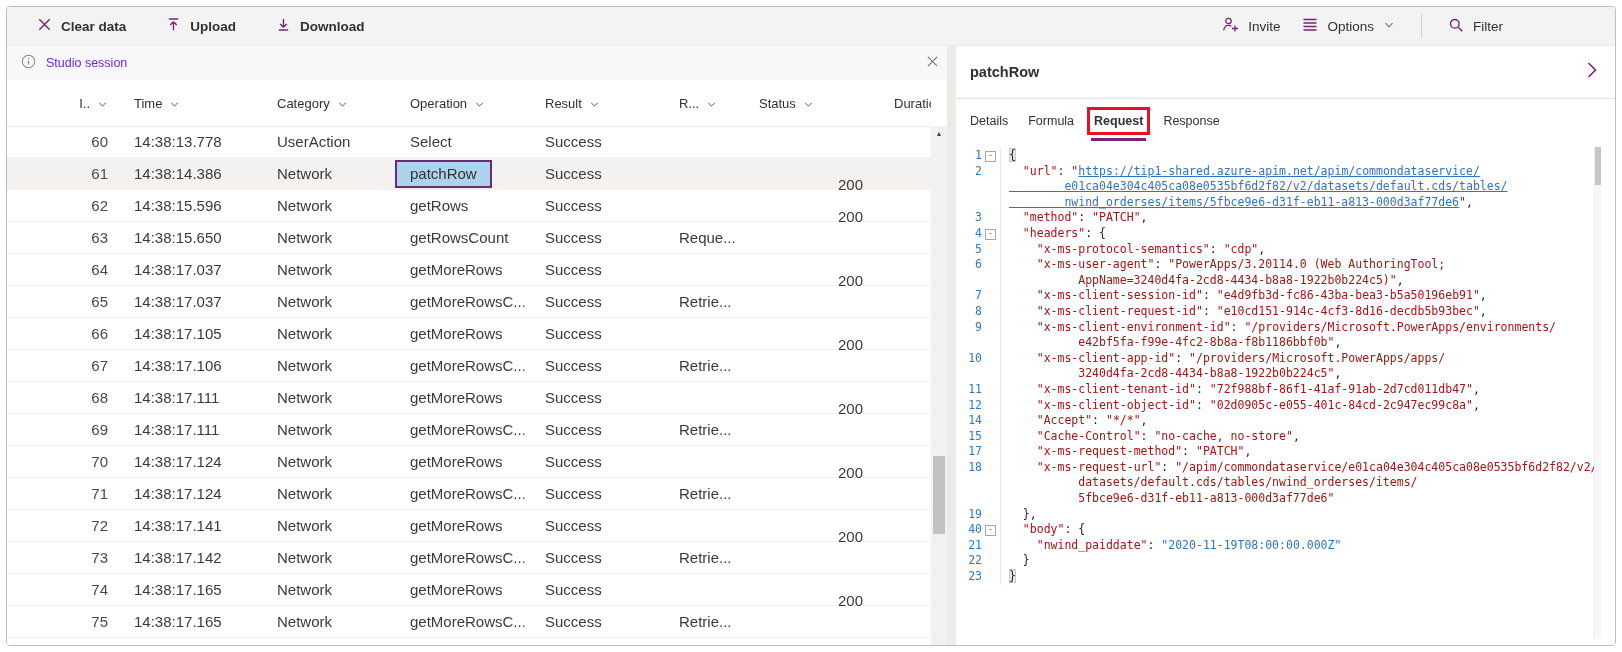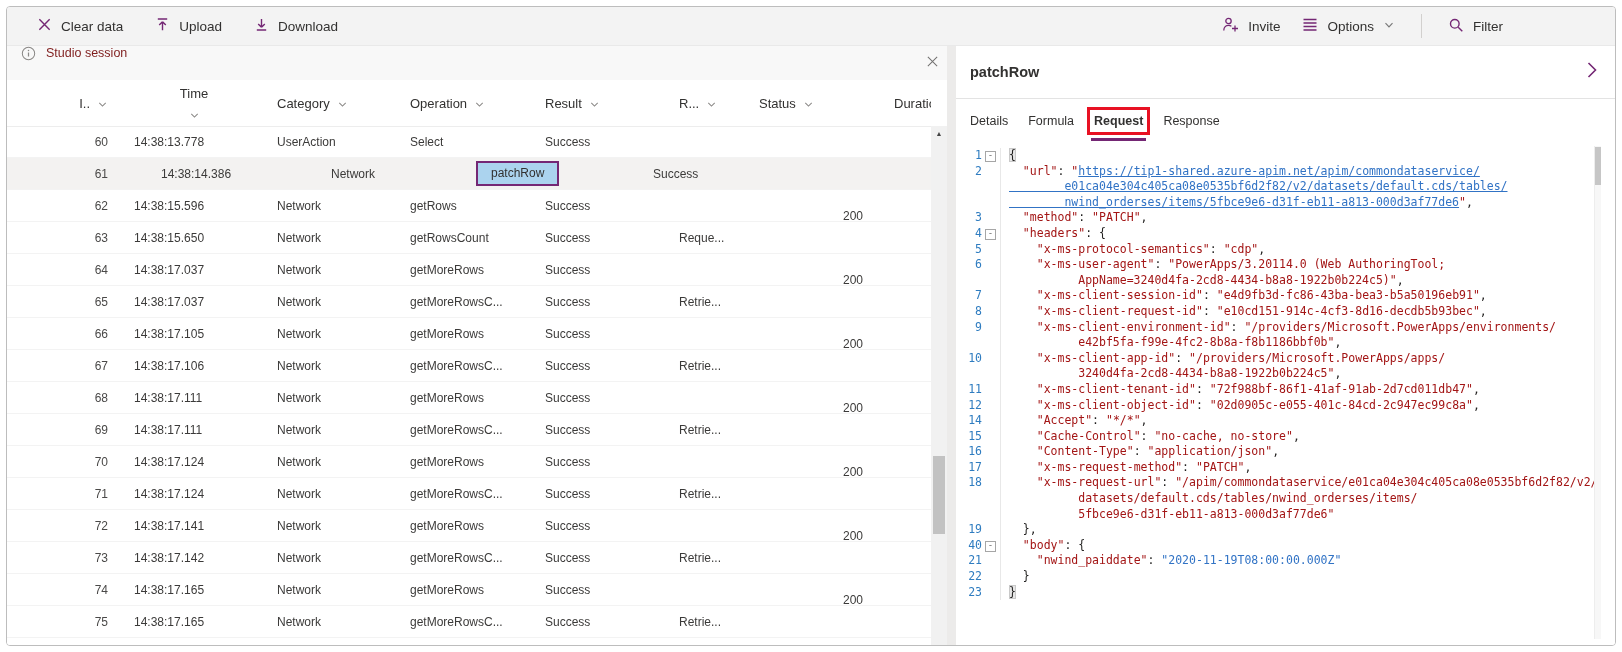--- a/index.html
+++ b/index.html
@@ -5,54 +5,54 @@
   html,body{margin:0;padding:0;background:#ffffff;}
   body{width:1622px;height:652px;position:relative;overflow:hidden;
        font-family:"Liberation Sans",sans-serif;color:#323130;}
   .frame{position:absolute;left:6px;top:6px;width:1608px;height:638px;
          border:1px solid #bdbdbd;border-radius:4px;overflow:hidden;
          display:flex;flex-direction:column;background:#fff;}
 
   
   .toolbar{height:38px;flex:none;background:#f3f3f3;border-bottom:1px solid #e9e9e9;
            display:flex;align-items:center;justify-content:space-between;}
-  .tb-left{display:flex;align-items:center;gap:32px;padding-left:30px;}
+  .tb-left{display:flex;align-items:center;gap:40px;padding-left:30px;font-weight:bold;}
   .tb-right{display:flex;align-items:center;gap:22px;padding-right:112px;}
   .tb-item{display:flex;align-items:center;gap:9px;font-size:13.5px;color:#323130;cursor:pointer;}
   .tb-item svg{flex:none;}
   .tb-divider{width:1px;height:24px;background:#d2d0ce;margin:0 4px;}
 
   
   .content{flex:1;display:flex;min-height:0;}
   .left-panel{width:940px;flex:none;background:#fff;display:flex;flex-direction:column;min-height:0;}
   .panel-divider{width:9px;flex:none;background:#ecebea;}
   .right-panel{flex:1;background:#fff;display:flex;flex-direction:column;min-height:0;position:relative;}
 
   
-  .session-header{height:34px;flex:none;background:#f8f8f8;display:flex;
-                  gap:10px;padding-left:14px;font-size:12.5px;color:#7f1d1d;position:relative;}
+  .session-header{height:34px;flex:none;background:#f8f8f8;display:flex;align-items:center;
+                  gap:10px;padding-left:14px;font-size:12.5px;color:#6d28d9;position:relative;}
   .session-close{position:absolute;right:8px;top:9px;cursor:pointer;line-height:0;}
 
   
   .table-wrap{flex:1;position:relative;overflow:hidden;min-height:0;}
   .thead,.tr{display:grid;grid-template-columns:109px 138px 136px 139px 136px 80px 130px 56px;width:924px;}
   .thead{height:46px;align-items:center;font-size:13px;color:#323130;border-bottom:1px solid #ededed;}
   .th{display:flex;align-items:center;gap:7px;overflow:hidden;white-space:nowrap;cursor:pointer;}
   .th .chev{line-height:0;margin-top:2px;}
   .c-id{justify-content:flex-end;text-align:right;padding-right:8px;}
-  .c-time{padding-left:18px;flex-direction:column;}
+  .c-time{padding-left:18px;}
   .c-category{padding-left:23px;}
   .c-operation{padding-left:20px;}
   .c-result{padding-left:16px;}
   .c-resultInfo{padding-left:14px;}
   .c-status{padding-left:14px;}
   .c-duration{padding-left:19px;}
   .tbody{position:absolute;top:46px;left:0;right:16px;bottom:0;overflow:hidden;}
-  .tr{height:31px;align-items:center;font-size:12px;color:#3b3a39;border-bottom:1px solid #f3f3f3;cursor:pointer;}
-  .tr.selected{background:#f3f2f1;gap:27px;}
+  .tr{height:31px;align-items:center;font-size:15px;color:#3b3a39;border-bottom:1px solid #f3f3f3;cursor:pointer;}
+  .tr.selected{background:#f3f2f1;}
   .td{overflow:hidden;white-space:nowrap;}
   .td.c-id{padding-right:8px;color:#4a4948;}
   .td.c-status{text-align:right;padding-left:0;padding-right:12px;margin-top:21px;}
   .op-chip{display:inline-block;background:#abd3ee;border:2px solid #742774;
            padding:3px 13px 4px 13px;margin-left:-15px;color:#323130;}
 
   
   .v-scroll{position:absolute;top:46px;right:0;bottom:0;width:16px;background:#f1f1f1;}
   .v-scroll .up-arrow{height:14px;text-align:center;font-size:7px;color:#444;line-height:16px;user-select:none;}
   .v-scroll .thumb{position:absolute;left:2px;right:2px;top:330px;height:78px;background:#c2c2c2;}
@@ -409,21 +409,20 @@
           <div class="code-line"><span class="ln">7</span><span class="fold"></span><span class="code-text"><span class="tok-p">    </span><span class="tok-k">"x-ms-client-session-id"</span><span class="tok-p">: </span><span class="tok-v">"e4d9fb3d-fc86-43ba-bea3-b5a50196eb91"</span><span class="tok-p">,</span></span></div>
           <div class="code-line"><span class="ln">8</span><span class="fold"></span><span class="code-text"><span class="tok-p">    </span><span class="tok-k">"x-ms-client-request-id"</span><span class="tok-p">: </span><span class="tok-v">"e10cd151-914c-4cf3-8d16-decdb5b93bec"</span><span class="tok-p">,</span></span></div>
           <div class="code-line"><span class="ln">9</span><span class="fold"></span><span class="code-text"><span class="tok-p">    </span><span class="tok-k">"x-ms-client-environment-id"</span><span class="tok-p">: </span><span class="tok-v">"/providers/Microsoft.PowerApps/environments/
           e42bf5fa-f99e-4fc2-8b8a-f8b1186bbf0b"</span><span class="tok-p">,</span></span></div>
           <div class="code-line"><span class="ln">10</span><span class="fold"></span><span class="code-text"><span class="tok-p">    </span><span class="tok-k">"x-ms-client-app-id"</span><span class="tok-p">: </span><span class="tok-v">"/providers/Microsoft.PowerApps/apps/
           3240d4fa-2cd8-4434-b8a8-1922b0b224c5"</span><span class="tok-p">,</span></span></div>
           <div class="code-line"><span class="ln">11</span><span class="fold"></span><span class="code-text"><span class="tok-p">    </span><span class="tok-k">"x-ms-client-tenant-id"</span><span class="tok-p">: </span><span class="tok-v">"72f988bf-86f1-41af-91ab-2d7cd011db47"</span><span class="tok-p">,</span></span></div>
           <div class="code-line"><span class="ln">12</span><span class="fold"></span><span class="code-text"><span class="tok-p">    </span><span class="tok-k">"x-ms-client-object-id"</span><span class="tok-p">: </span><span class="tok-v">"02d0905c-e055-401c-84cd-2c947ec99c8a"</span><span class="tok-p">,</span></span></div>
           <div class="code-line"><span class="ln">14</span><span class="fold"></span><span class="code-text"><span class="tok-p">    </span><span class="tok-k">"Accept"</span><span class="tok-p">: </span><span class="tok-v">"*/*"</span><span class="tok-p">,</span></span></div>
           <div class="code-line"><span class="ln">15</span><span class="fold"></span><span class="code-text"><span class="tok-p">    </span><span class="tok-k">"Cache-Control"</span><span class="tok-p">: </span><span class="tok-v">"no-cache, no-store"</span><span class="tok-p">,</span></span></div>
-          <div class="code-line"><span class="ln">16</span><span class="fold"></span><span class="code-text"><span class="tok-p">    </span><span class="tok-k">"Content-Type"</span><span class="tok-p">: </span><span class="tok-v">"application/json"</span><span class="tok-p">,</span></span></div>
           <div class="code-line"><span class="ln">17</span><span class="fold"></span><span class="code-text"><span class="tok-p">    </span><span class="tok-k">"x-ms-request-method"</span><span class="tok-p">: </span><span class="tok-v">"PATCH"</span><span class="tok-p">,</span></span></div>
           <div class="code-line"><span class="ln">18</span><span class="fold"></span><span class="code-text"><span class="tok-p">    </span><span class="tok-k">"x-ms-request-url"</span><span class="tok-p">: </span><span class="tok-v">"/apim/commondataservice/e01ca04e304c405ca08e0535bf6d2f82/v2/
           datasets/default.cds/tables/nwind_orderses/items/
           5fbce9e6-d31f-eb11-a813-000d3af77de6"</span></span></div>
           <div class="code-line"><span class="ln">19</span><span class="fold"></span><span class="code-text"><span class="tok-p">  },</span></span></div>
           <div class="code-line"><span class="ln">40</span><span class="fold"><span class="fold-i">-</span></span><span class="code-text"><span class="tok-p">  </span><span class="tok-k">"body"</span><span class="tok-p">: {</span></span></div>
           <div class="code-line"><span class="ln">21</span><span class="fold"></span><span class="code-text"><span class="tok-p">    </span><span class="tok-k">"nwind_paiddate"</span><span class="tok-p">: </span><span class="tok-b">"2020-11-19T08:00:00.000Z"</span></span></div>
           <div class="code-line"><span class="ln">22</span><span class="fold"></span><span class="code-text"><span class="tok-p">  }</span></span></div>
           <div class="code-line"><span class="ln">23</span><span class="fold"></span><span class="code-text"><span class="tok-m">}</span></span></div>
           <div class="code-scroll">

